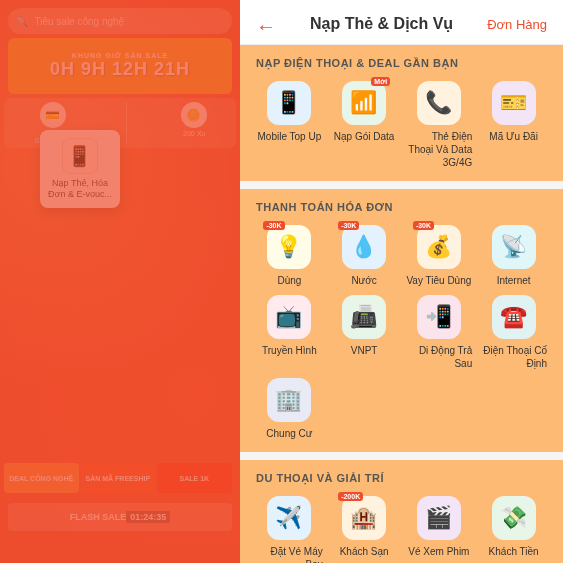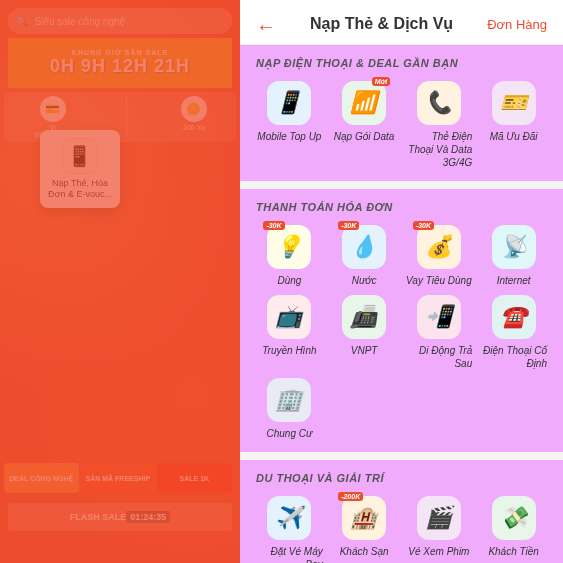--- a/index.html
+++ b/index.html
@@ -48,22 +48,22 @@
     }
     .shopee-search span {
       color: rgba(255,255,255,0.8);
       font-size: 10px;
     }
 
     
     .flash-banner {
       background: #f5a623;
       margin: 2px 8px;
-      border-radius: 0;
-      height: 50px;
+      border-radius: 6px;
+      height: 56px;
       display: flex;
       align-items: center;
       justify-content: center;
       color: white;
       font-weight: 900;
       font-size: 13px;
       letter-spacing: 1px;
       overflow: hidden;
       position: relative;
     }
@@ -181,24 +181,23 @@
       color: #333;
     }
     .header-order {
       color: #ee4d2d;
       font-size: 13px;
       cursor: pointer;
     }
 
     
     .section {
-      background: #f0abfc;
+      background: #fdba74;
       margin-bottom: 8px;
       padding: 12px 16px;
-      font-style: italic;
     }
     .section-title {
       font-size: 11px;
       font-weight: 700;
       color: #555;
       letter-spacing: 0.5px;
       margin-bottom: 12px;
     }
 
     
@@ -294,21 +293,21 @@
 </head>
 <body>
 
 <div class="left-panel">
   <div class="left-bg-pattern"></div>
   <div class="left-overlay"></div>
   <div class="left-content">
 
     <div class="shopee-search">
       <span>🔍</span>
-      <span>Siêu sale công nghệ</span>
+      <span>Tiêu sale công nghệ</span>
     </div>
 
     <div class="flash-banner">
       <div>
         <div style="font-size:7px;color:white;text-align:center;font-weight:700;letter-spacing:1px;">KHUNG GIỜ SÀN SALE</div>
         <div class="time-text">0H  9H  12H  21H</div>
       </div>
     </div>
 
     <div class="nav-row">

